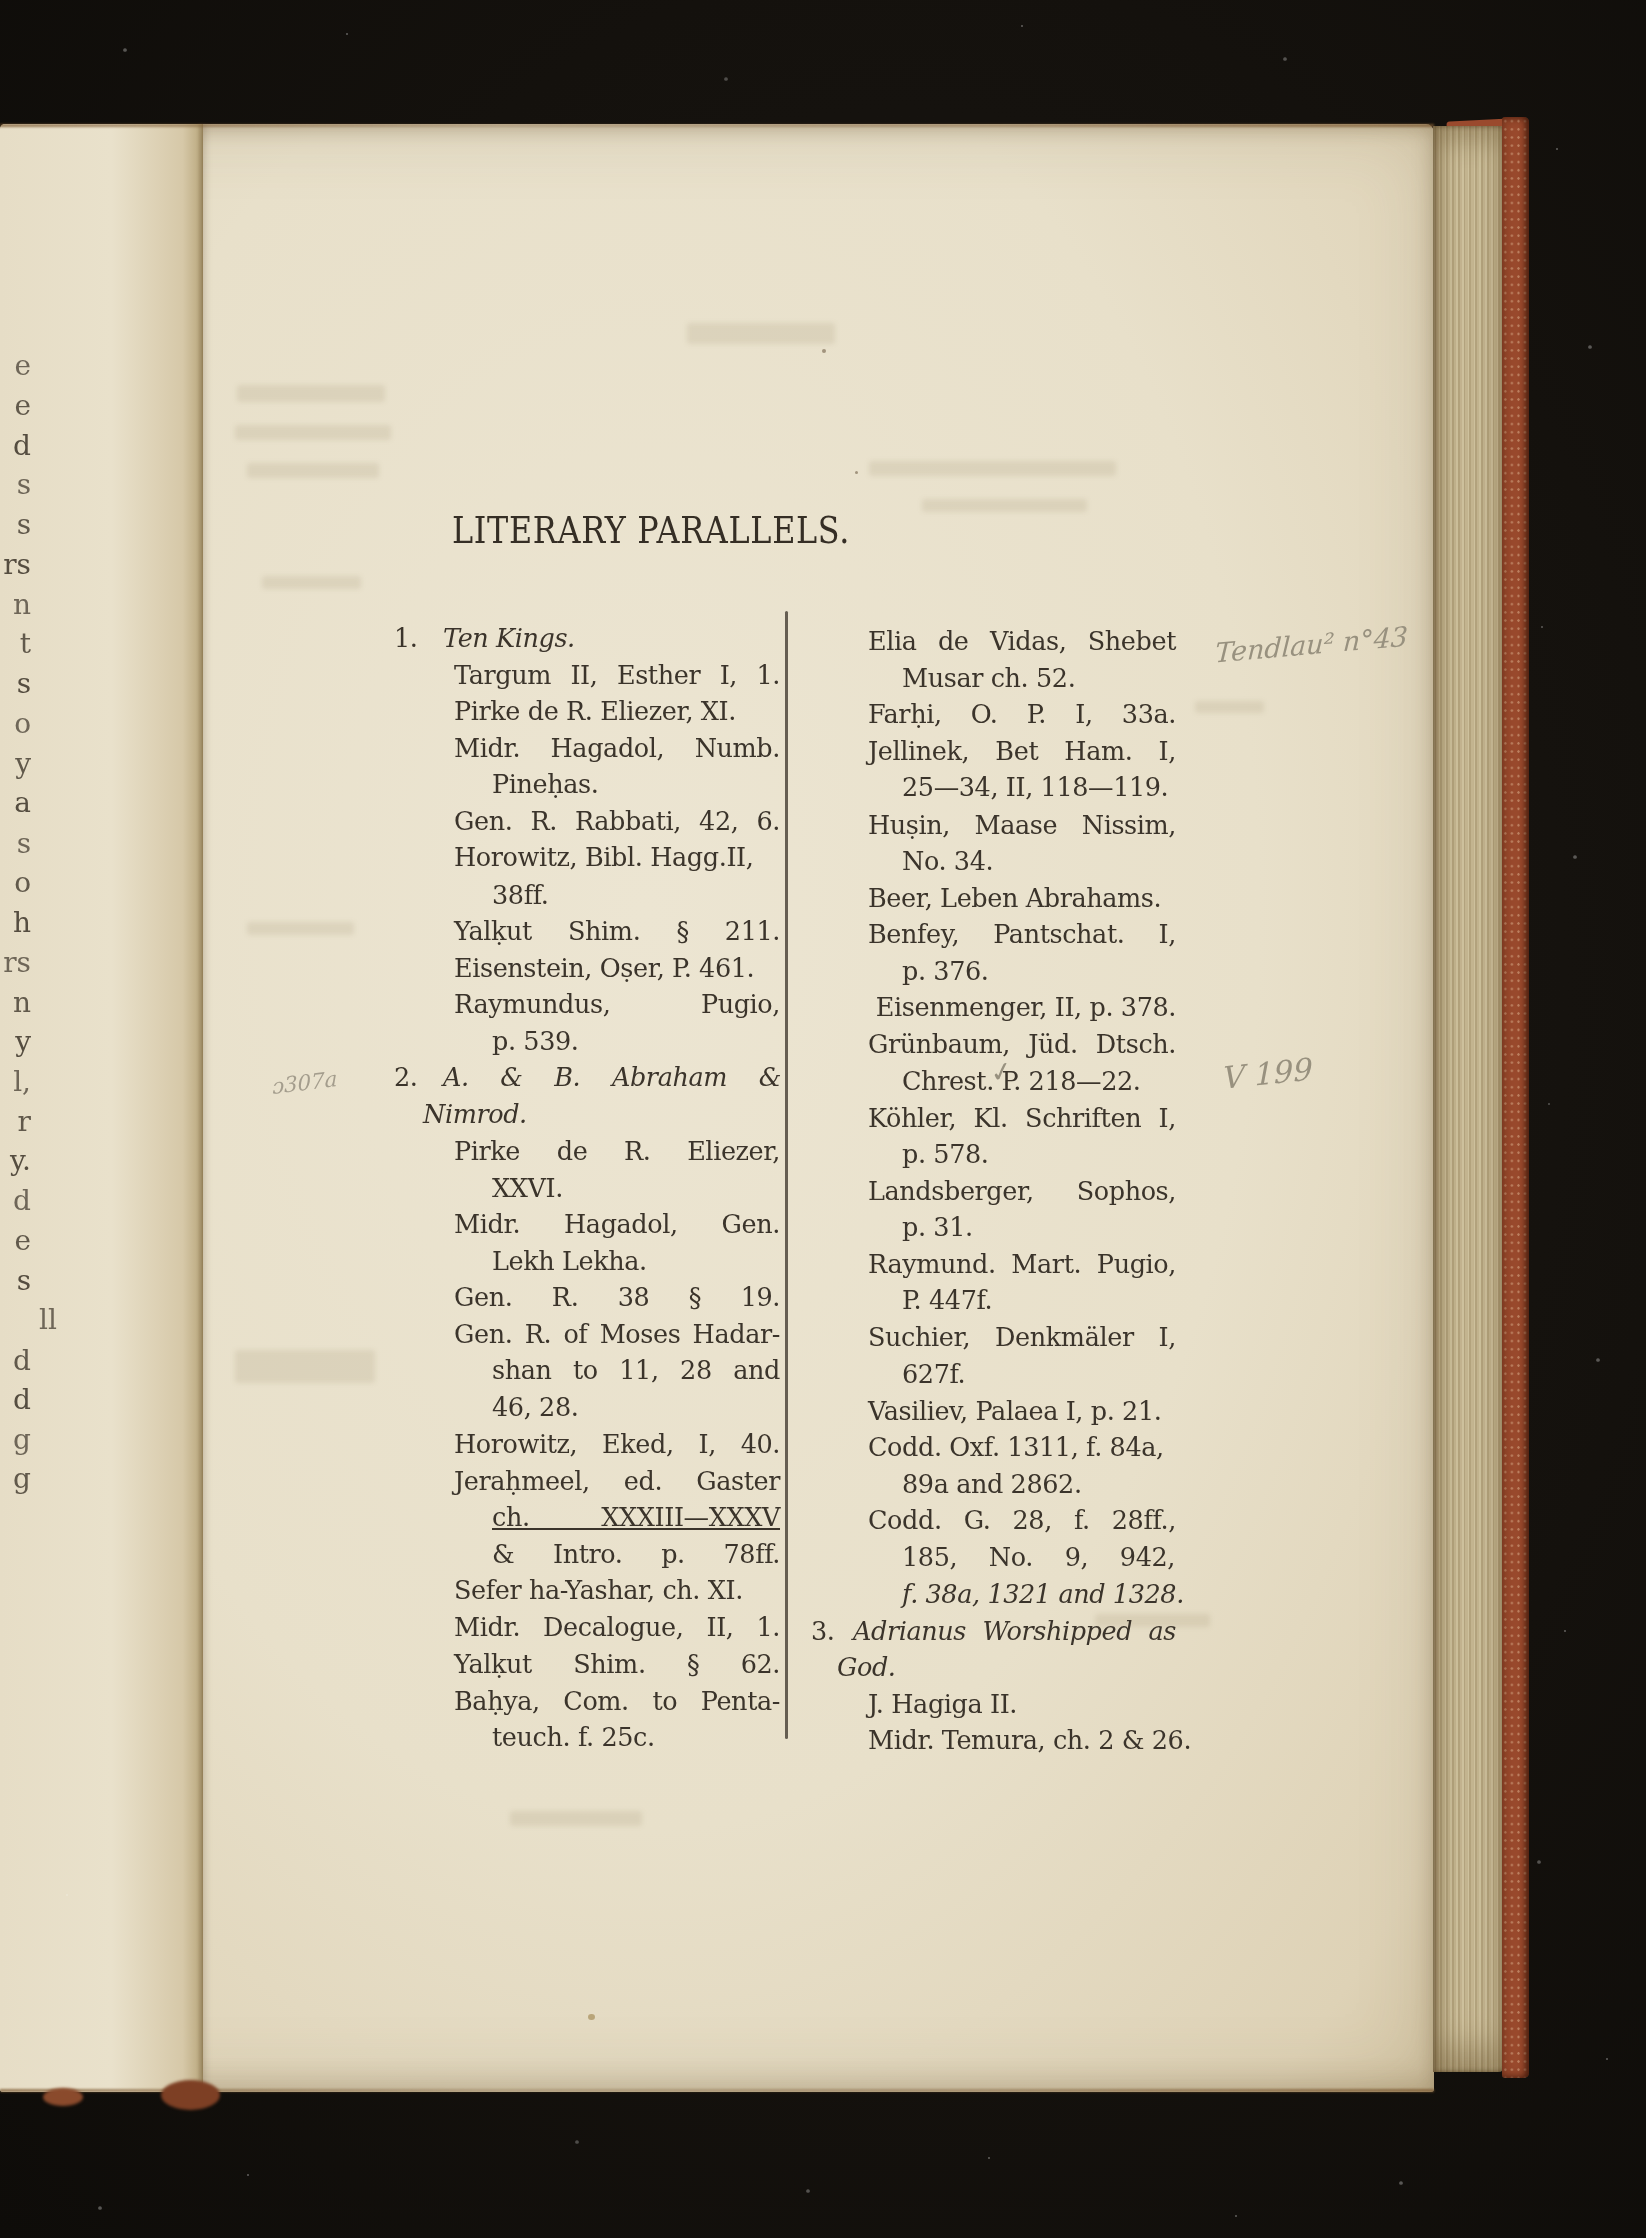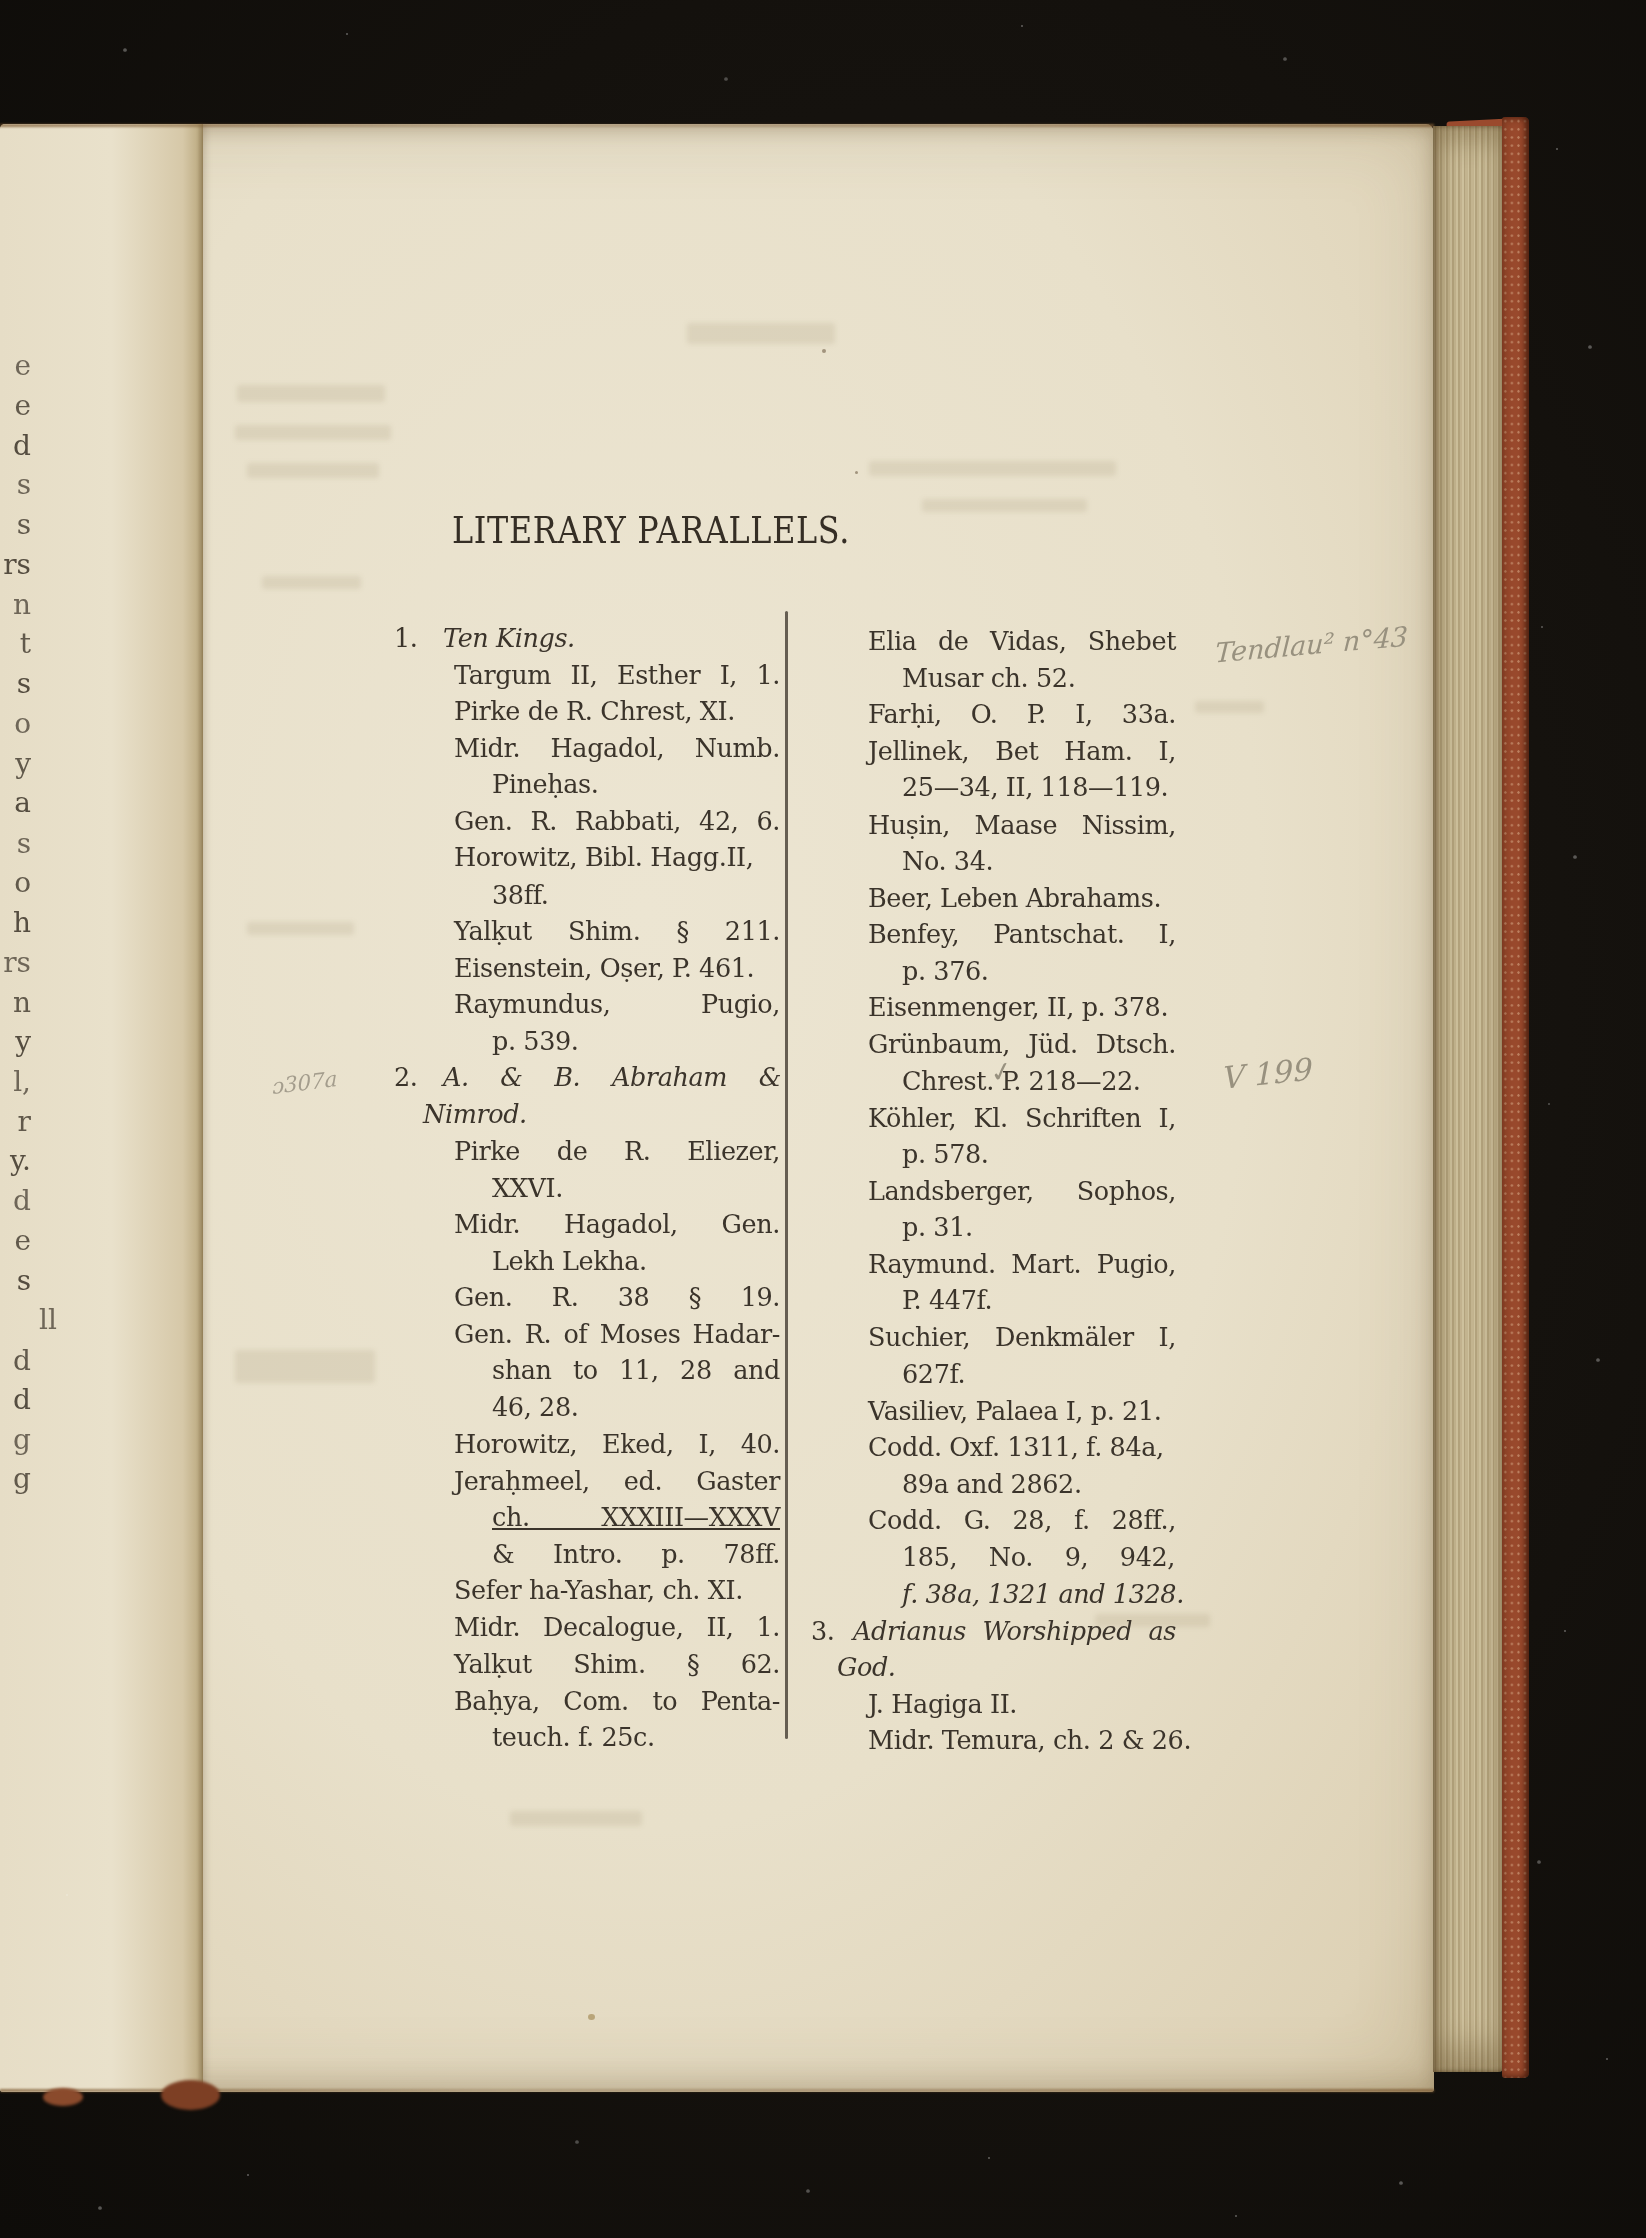--- a/index.html
+++ b/index.html
@@ -117,21 +117,21 @@
       <div class="cutletter" style="top: 1423px; opacity: 0.75;">g</div>
       <div class="cutletter" style="top: 1462px; opacity: 0.83;">g</div>
     </div>
 
   <div id="title">LITERARY PARALLELS.</div>
 
   <div id="divider"></div>
   <div id="col-left">
       <div class="line h1" style="left: 443px; width: 338px; top: 622px;"><span class="num" style="left: -49px;">1.</span>Ten Kings.</div>
       <div class="line i1 j" style="left: 454px; width: 326px; top: 659px;">Targum II, Esther I, 1.</div>
-      <div class="line i1" style="left: 454px; width: 326px; top: 695px;">Pirke de R. Chrest, XI.</div>
+      <div class="line i1" style="left: 454px; width: 326px; top: 695px;">Pirke de R. Eliezer, XI.</div>
       <div class="line i1 j" style="left: 454px; width: 326px; top: 732px;">Midr. Hagadol, Numb.</div>
       <div class="line i2" style="left: 492px; width: 288px; top: 768px;">Pineḥas.</div>
       <div class="line i1 j" style="left: 454px; width: 326px; top: 805px;">Gen. R. Rabbati, 42, 6.</div>
       <div class="line i1" style="left: 454px; width: 326px; top: 841px;">Horowitz, Bibl. Hagg.II,</div>
       <div class="line i2" style="left: 492px; width: 288px; top: 879px;">38ff.</div>
       <div class="line i1 j" style="left: 454px; width: 326px; top: 915px;">Yalḳut Shim. § 211.</div>
       <div class="line i1" style="left: 454px; width: 326px; top: 952px;">Eisenstein, Oṣer, P. 461.</div>
       <div class="line i1 j" style="left: 454px; width: 326px; top: 988px;">Raymundus, Pugio,</div>
       <div class="line i2" style="left: 492px; width: 288px; top: 1025px;">p. 539.</div>
       <div class="line h1 j" style="left: 443px; width: 338px; top: 1061px;"><span class="num" style="left: -49px;">2.</span>A. &amp; B. Abraham &amp;</div>
@@ -158,21 +158,21 @@
       <div class="line i1 j" style="left: 868px; width: 308px; top: 625px;">Elia de Vidas, Shebet</div>
       <div class="line i2" style="left: 902px; width: 273px; top: 662px;">Musar ch. 52.</div>
       <div class="line i1 j" style="left: 868px; width: 308px; top: 698px;">Farḥi, O. P. I, 33a.</div>
       <div class="line i1 j" style="left: 868px; width: 308px; top: 735px;">Jellinek, Bet Ham. I,</div>
       <div class="line i2" style="left: 902px; width: 273px; top: 771px;">25—34, II, 118—119.</div>
       <div class="line i1 j" style="left: 868px; width: 308px; top: 809px;">Huṣin, Maase Nissim,</div>
       <div class="line i2" style="left: 902px; width: 273px; top: 845px;">No. 34.</div>
       <div class="line i1" style="left: 868px; width: 308px; top: 882px;">Beer, Leben Abrahams.</div>
       <div class="line i1 j" style="left: 868px; width: 308px; top: 918px;">Benfey, Pantschat. I,</div>
       <div class="line i2" style="left: 902px; width: 273px; top: 955px;">p. 376.</div>
-      <div class="line i1" style="left: 868px; width: 308px; top: 991px;">Eisenmenger, II, p. 378.</div>
+      <div class="line i1" style="left: 868px; width: 308px; top: 991px; text-align: right;">Eisenmenger, II, p. 378.</div>
       <div class="line i1 j" style="left: 868px; width: 308px; top: 1028px;">Grünbaum, Jüd. Dtsch.</div>
       <div class="line i2" style="left: 902px; width: 273px; top: 1065px;">Chrest. P. 218—22.</div>
       <div class="line i1 j" style="left: 868px; width: 308px; top: 1102px;">Köhler, Kl. Schriften I,</div>
       <div class="line i2" style="left: 902px; width: 273px; top: 1138px;">p. 578.</div>
       <div class="line i1 j" style="left: 868px; width: 308px; top: 1175px;">Landsberger, Sophos,</div>
       <div class="line i2" style="left: 902px; width: 273px; top: 1211px;">p. 31.</div>
       <div class="line i1 j" style="left: 868px; width: 308px; top: 1248px;">Raymund. Mart. Pugio,</div>
       <div class="line i2" style="left: 902px; width: 273px; top: 1284px;">P. 447f.</div>
       <div class="line i1 j" style="left: 868px; width: 308px; top: 1321px;">Suchier, Denkmäler I,</div>
       <div class="line i2" style="left: 902px; width: 273px; top: 1358px;">627f.</div>

